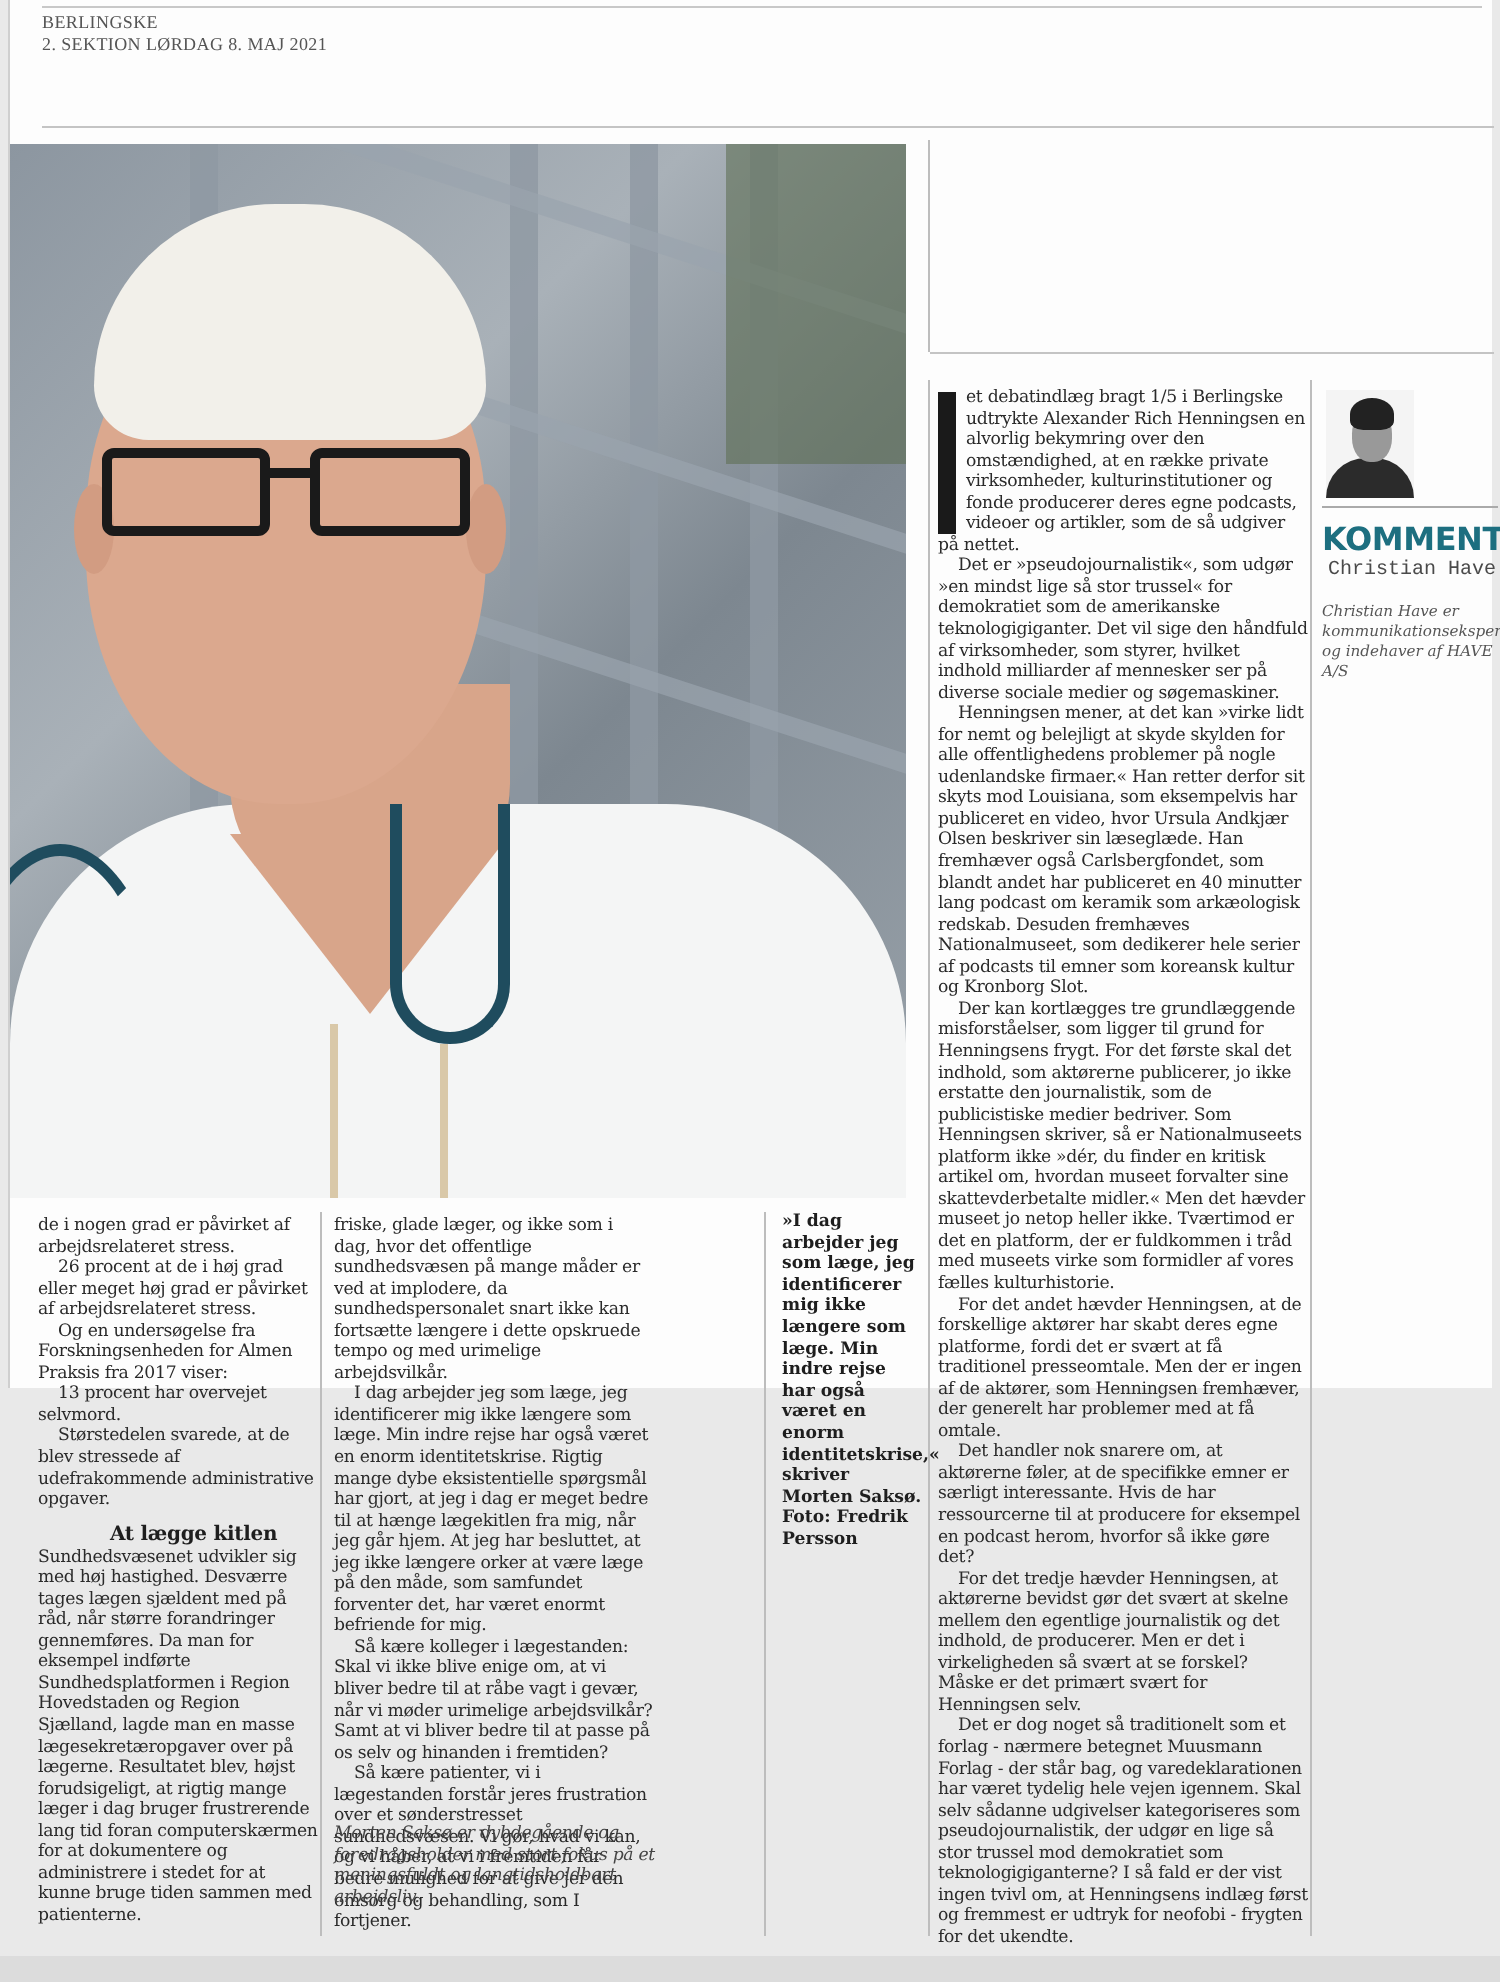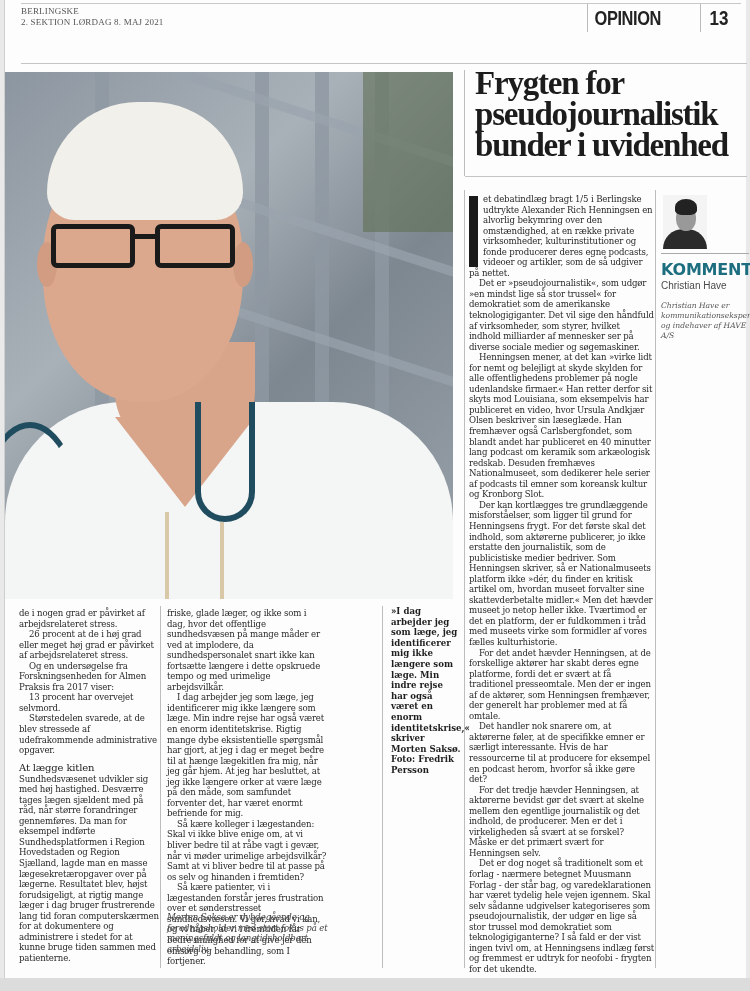--- a/index.html
+++ b/index.html
@@ -1,19 +1,19 @@
 <!DOCTYPE html>
 <html><head>
 <meta charset="utf-8">
 <style>
   * { box-sizing: border-box; margin: 0; padding: 0; }
   html, body { width: 750px; height: 991px; background: #e9e9e9; overflow: hidden; }
   body { font-family: "DejaVu Serif", serif; color: #222; position: relative; }
   .page {
-    position: absolute; left: 4px; top: 0; width: 742px; height: 978px;
+    position: absolute; left: 4px; top: 0; width: 742px; height: 694px;
     background: #fdfdfd; border-left: 1px solid #cfcfcf;
   }
   .bottom-strip { position: absolute; left: 0; top: 978px; width: 750px; height: 13px; background: #dcdcdc; }
   .top-rule { position: absolute; left: 16px; top: 3px; width: 720px; height: 1px; background: #c8c8c8; }
   .masthead-left {
     position: absolute; left: 16px; top: 6px; font-family: "Liberation Serif", serif;
     font-size: 9px; line-height: 11px; color: #555; letter-spacing: 0.2px;
   }
   .section-box {
     position: absolute; left: 582px; top: 4px; height: 28px; width: 160px;
@@ -66,22 +66,22 @@
   }
   .headline-rule { position: absolute; left: 460px; top: 176px; width: 282px; height: 1px; background: #c4c4c4; }
 
   .col {
     position: absolute; font-size: 8.6px; line-height: 10.55px; color: #2a2a2a;
     font-family: "DejaVu Serif", serif; text-align: left; letter-spacing: -0.15px;
   }
   .col p { text-indent: 10px; }
   .col p.noindent { text-indent: 0; }
   .col h3 {
-    font-family: "DejaVu Serif", serif; font-weight: normal; font-size: 10px; line-height: 13px;
-    margin-top: 5px; color: #1e1e1e;
+    font-family: "DejaVu Serif", serif; font-weight: bold; font-size: 10px; line-height: 13px;
+    margin-top: 5px; color: #1e1e1e; margin-left: 36px;
   }
   .dropcap {
     float: left; width: 9px; height: 71px; background: #1a1a1a; margin: 2px 5px 0 0;
   }
 
   .pullquote {
     position: absolute; left: 386px; top: 606px; width: 70px;
     font-family: "DejaVu Serif", serif; font-weight: bold; font-size: 8.6px; line-height: 10.6px; color: #1e1e1e;
   }
 
@@ -90,39 +90,33 @@
   .author-photo {
     width: 44px; height: 54px; background: #f4f4f4; position: relative; overflow: hidden; margin-left: 2px;
   }
   .author-photo .hair { position: absolute; left: 12px; top: 4px; width: 22px; height: 16px; background: #222; border-radius: 50% 50% 30% 30%; }
   .author-photo .face { position: absolute; left: 13px; top: 10px; width: 20px; height: 26px; background: #999; border-radius: 45%; }
   .author-photo .body { position: absolute; left: 0; top: 34px; width: 44px; height: 24px; background: #2b2b2b; border-radius: 20px 20px 0 0; }
   .comment-rule { width: 88px; height: 1px; background: #aaa; margin: 4px 0 6px; }
   .kommentar-label {
     font-family: "DejaVu Sans", sans-serif; font-weight: bold; font-size: 16px; color: #1d6f80; letter-spacing: -0.2px;
   }
-  .kommentar-author { font-family: Liberation Sans, sans-serif; font-size: 10px; color: #4a4a4a; margin-top: 1px; }
+  .kommentar-author { font-family: Liberation Mono, monospace; font-size: 10px; color: #4a4a4a; margin-top: 1px; text-align: center; }
   .kommentar-bio {
     font-family: "DejaVu Serif", serif; font-style: italic; font-size: 7.6px; line-height: 10px; color: #555; margin-top: 10px;
   }
 </style>
 </head>
 <body>
 
 <div class="page">
   <div class="top-rule"></div>
   <div class="masthead-left">
     <div>BERLINGSKE</div>
     <div>2. SEKTION LØRDAG 8. MAJ 2021</div>
-  </div>
-  <div class="section-box">
-    <div class="divider"></div>
-    <div class="section-name">OPINION</div>
-    <div class="divider"></div>
-    <div class="page-num">13</div>
   </div>
   <div class="header-rule"></div>
 
   <div class="photo">
     <div class="grid-v" style="left:90px"></div>
     <div class="grid-v" style="left:250px"></div>
     <div class="grid-v" style="left:310px"></div>
     <div class="grid-v" style="left:370px"></div>
     <div class="grid-h" style="top:40px"></div>
     <div class="grid-h" style="top:150px"></div>
@@ -138,21 +132,20 @@
     <div class="glass-l"></div>
     <div class="glass-r"></div>
     <div class="bridge"></div>
     <div class="steth-l"></div>
     <div class="steth-r"></div>
     <div class="steth-tube"></div>
     <div class="steth-tube2"></div>
   </div>
 
   <div class="vrule" style="left:459px; top:70px; height:106px;"></div>
-  <h1 class="headline">Frygten for pseudojournalistik bunder i uvidenhed</h1>
   <div class="headline-rule"></div>
 
   <div class="col" id="col1" style="left:14px; top:608px; width:140px;">
       <p class="noindent">de i nogen grad er påvirket af arbejdsrelateret stress.</p>
       <p>26 procent at de i høj grad eller meget høj grad er påvirket af arbejdsrelateret stress.</p>
       <p>Og en undersøgelse fra Forskningsenheden for Almen Praksis fra 2017 viser:</p>
       <p>13 procent har overvejet selvmord.</p>
       <p>Størstedelen svarede, at de blev stressede af udefrakommende administrative opgaver.</p>
       <h3>At lægge kitlen</h3>
       <p class="noindent">Sundhedsvæsenet udvikler sig med høj hastighed. Desværre tages lægen sjældent med på råd, når større forandringer gennemføres. Da man for eksempel indførte Sundhedsplatformen i Region Hovedstaden og Region Sjælland, lagde man en masse lægesekretæropgaver over på lægerne. Resultatet blev, højst forudsigeligt, at rigtig mange læger i dag bruger frustrerende lang tid foran computerskærmen for at dokumentere og administrere i stedet for at kunne bruge tiden sammen med patienterne.</p>

